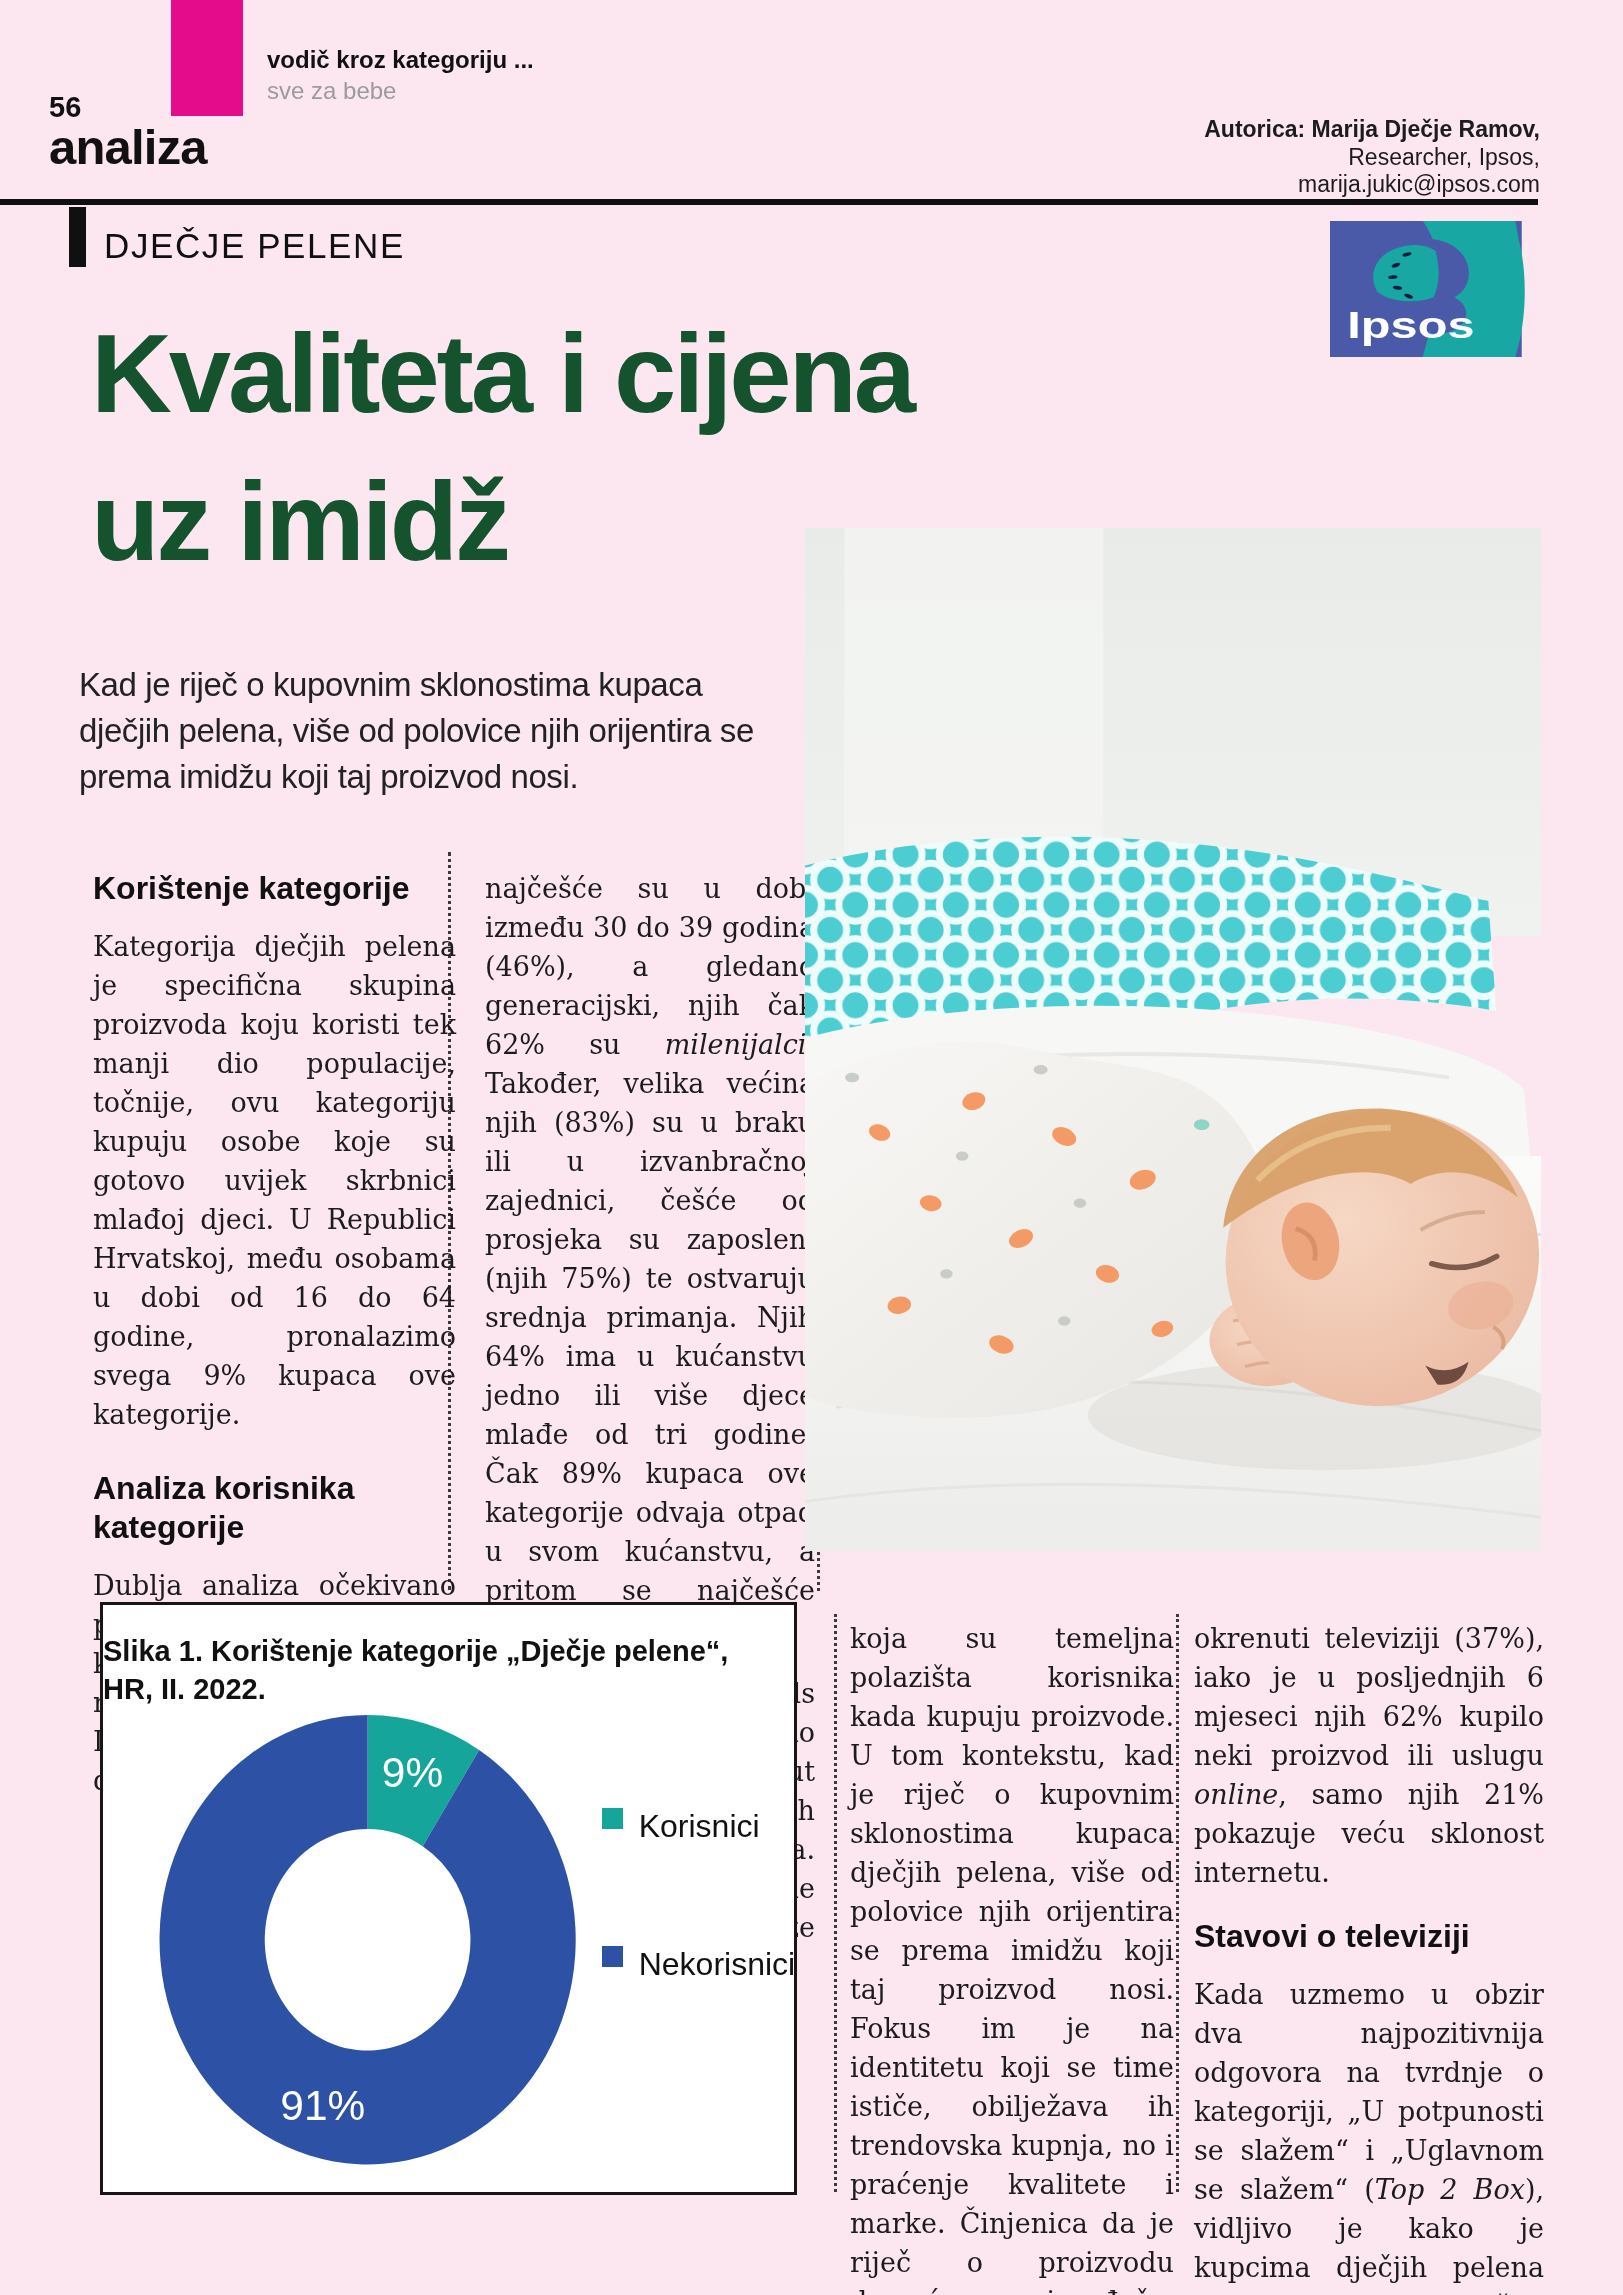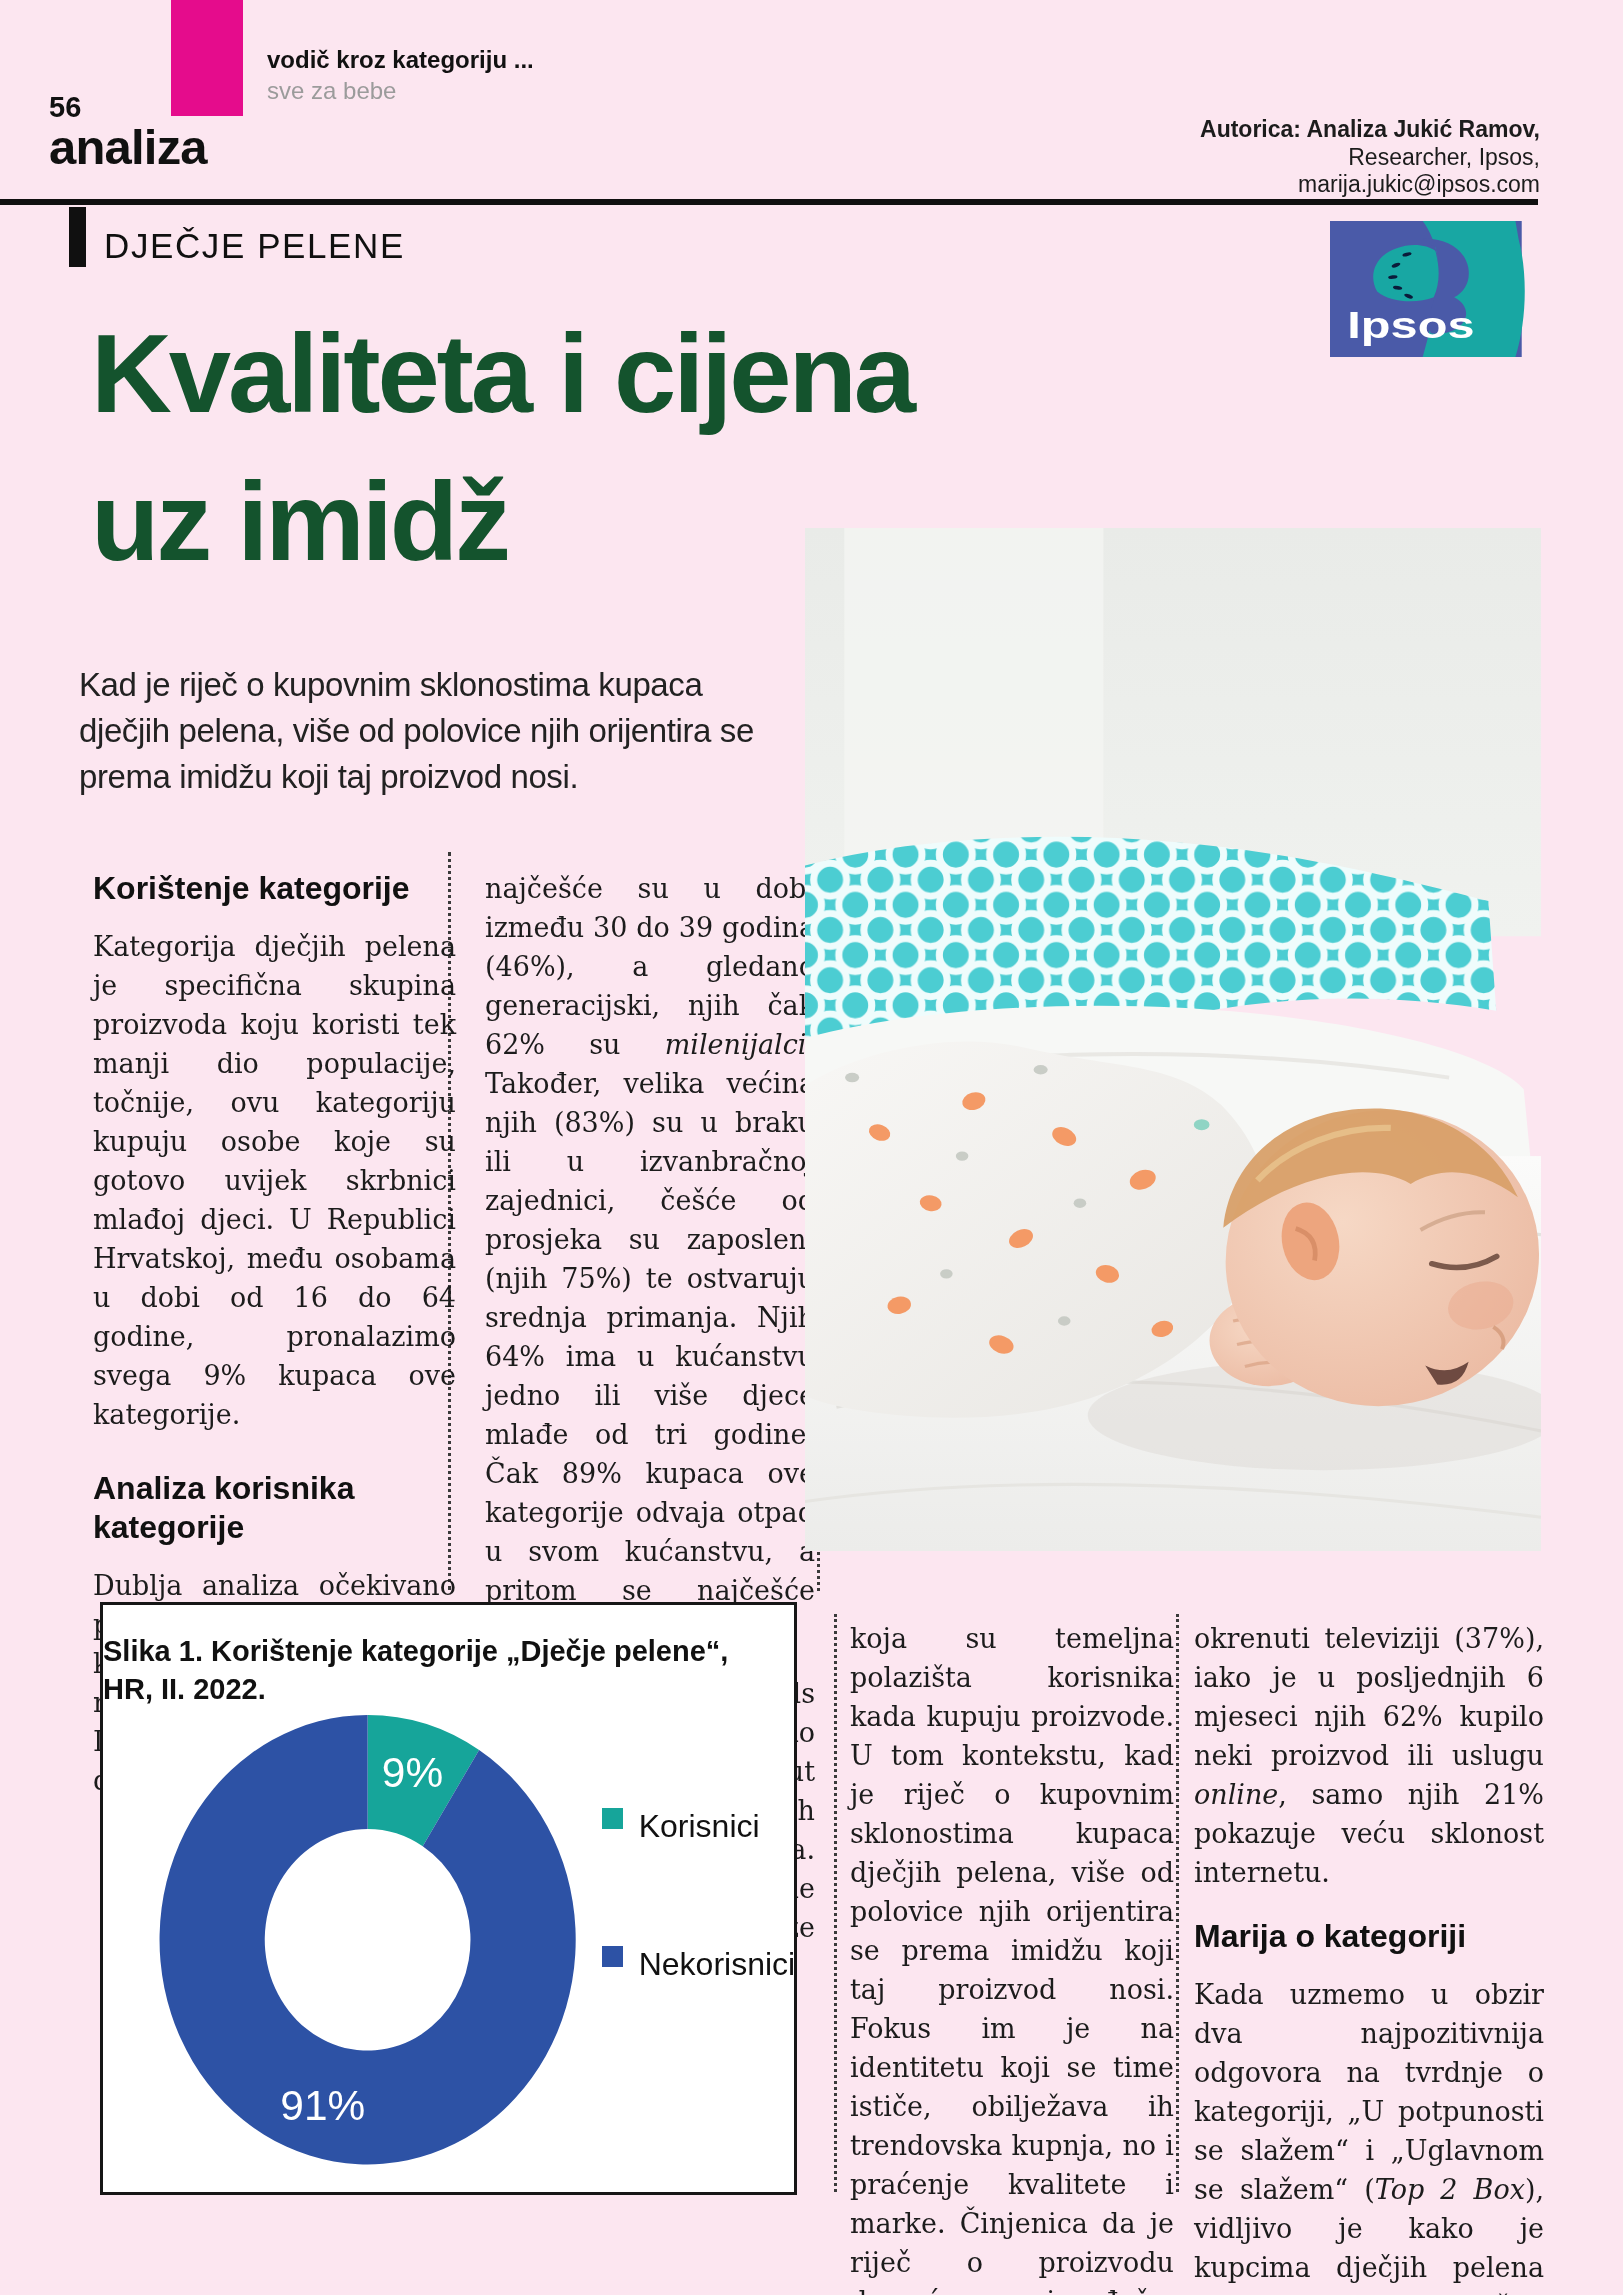--- a/index.html
+++ b/index.html
@@ -73,21 +73,21 @@
 <div class="page">
 
   <div class="abs page-num">56</div>
   <div class="abs brand-rect"></div>
   <div class="abs kicker">
     <div class="kicker-b">vodič kroz kategoriju ...</div>
     <div class="kicker-s">sve za bebe</div>
   </div>
   <div class="abs section-name">analiza</div>
   <div class="abs author">
-    <div class="b">Autorica: Analiza Jukić Ramov,</div>
+    <div class="b">Autorica: Marija Dječje Ramov,</div>
     <div>Researcher, Ipsos,</div>
     <div>marija.jukic@ipsos.com</div>
   </div>
   <div class="abs header-rule"></div>
 
   <div class="abs cat-bar"></div>
   <div class="abs cat-label">DJEČJE PELENE</div>
   <div class="abs headline">
     <div>Kvaliteta i cijena</div>
     <div>uz imidž</div>
@@ -241,18 +241,18 @@
       </div>
   </div>
 
   <div class="abs col col3">
     <p class="serif">koja su temeljna polazišta korisnika kada kupuju proizvode. U tom kontekstu, kad je riječ o kupovnim sklonostima kupaca dječjih pelena, više od polovice njih orijentira se prema imidžu koji taj proizvod nosi. Fokus im je na identitetu koji se time ističe, obilježava ih trendovska kupnja, no i praćenje kvalitete i marke. Činjenica da je riječ o proizvodu domaćeg proizvođača, neće nužno navesti ovu skupinu potrošača na kupnju. Štoviše, učinak bi nekada mogao biti i suprotan.</p>
 
   </div>
 
   <div class="abs col col4">
     <p class="serif"><span>okrenuti televiziji (37%), iako je u posljednjih 6 mjeseci njih 62% kupilo neki proizvod ili uslugu </span><span class="it">online</span><span>, samo njih 21% pokazuje veću sklonost internetu.</span></p>
-    <h3 class="col-h">Marija o kategoriji</h3>
+    <h3 class="col-h">Stavovi o televiziji</h3>
     <p class="serif"><span>Kada uzmemo u obzir dva najpozitivnija odgovora na tvrdnje o kategoriji, „U potpunosti se slažem“ i „Uglavnom se slažem“ (</span><span class="it">Top 2 Box</span><span>), vidljivo je kako je kupcima dječjih pelena prvenstveno vrlo važno da su te pelene mekane i da omogućuju bebinoj koži da diše. Odmah nakon toga, slijede tvrdnje koje</span></p>
   </div>
 
 </div>
 
 
 </body></html>

